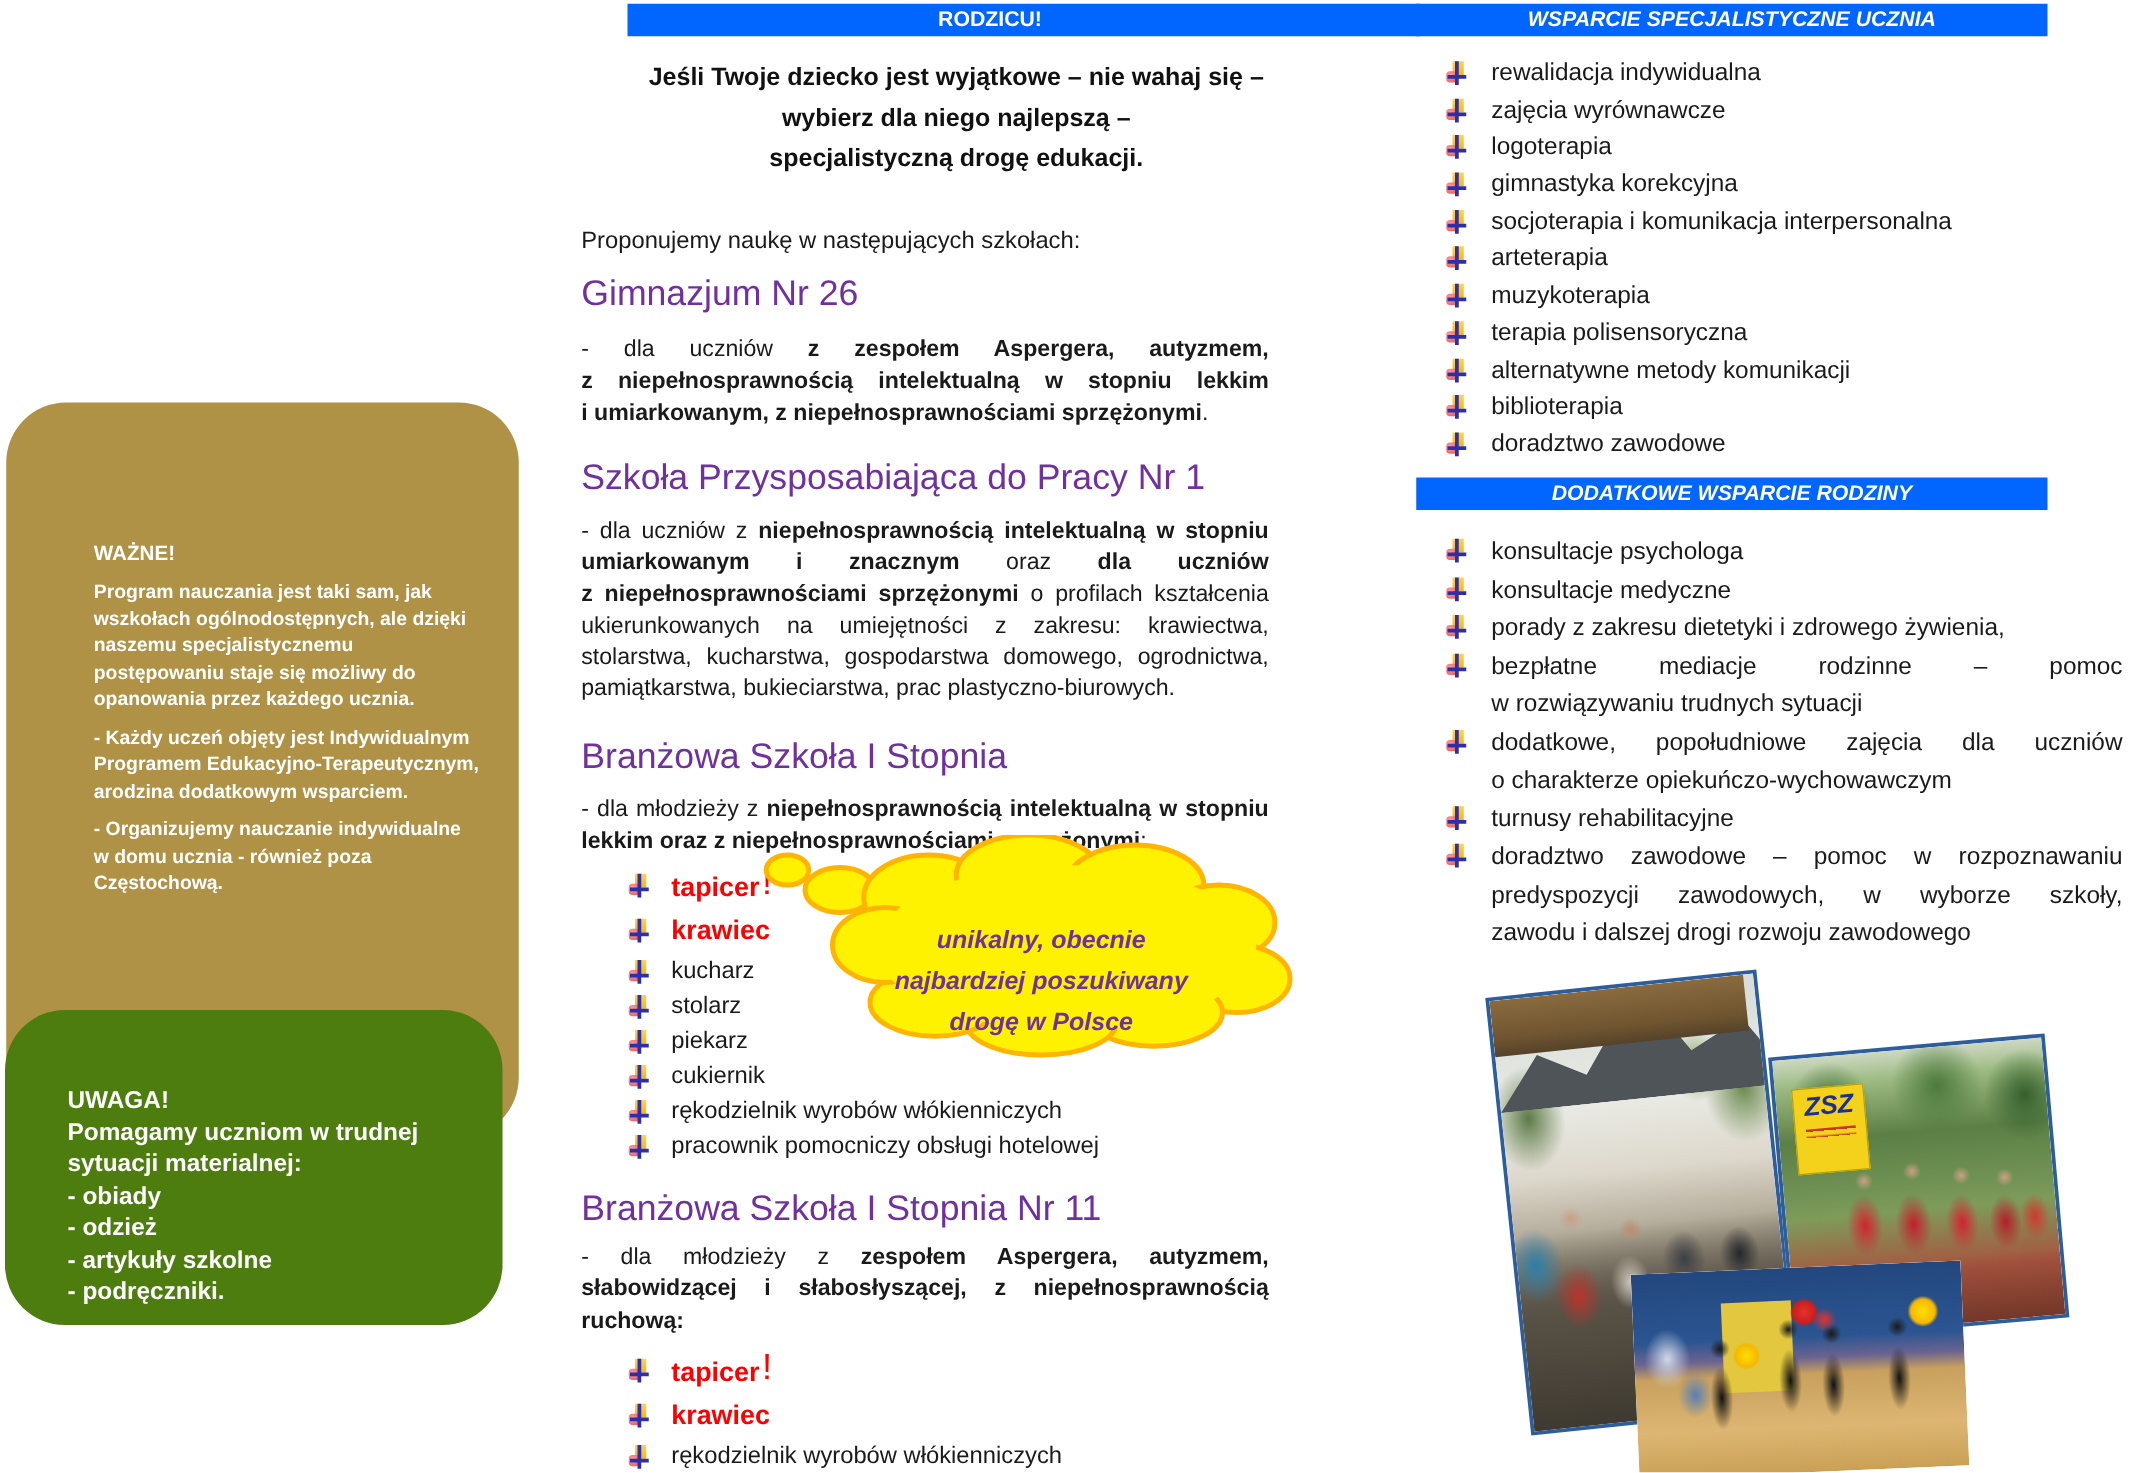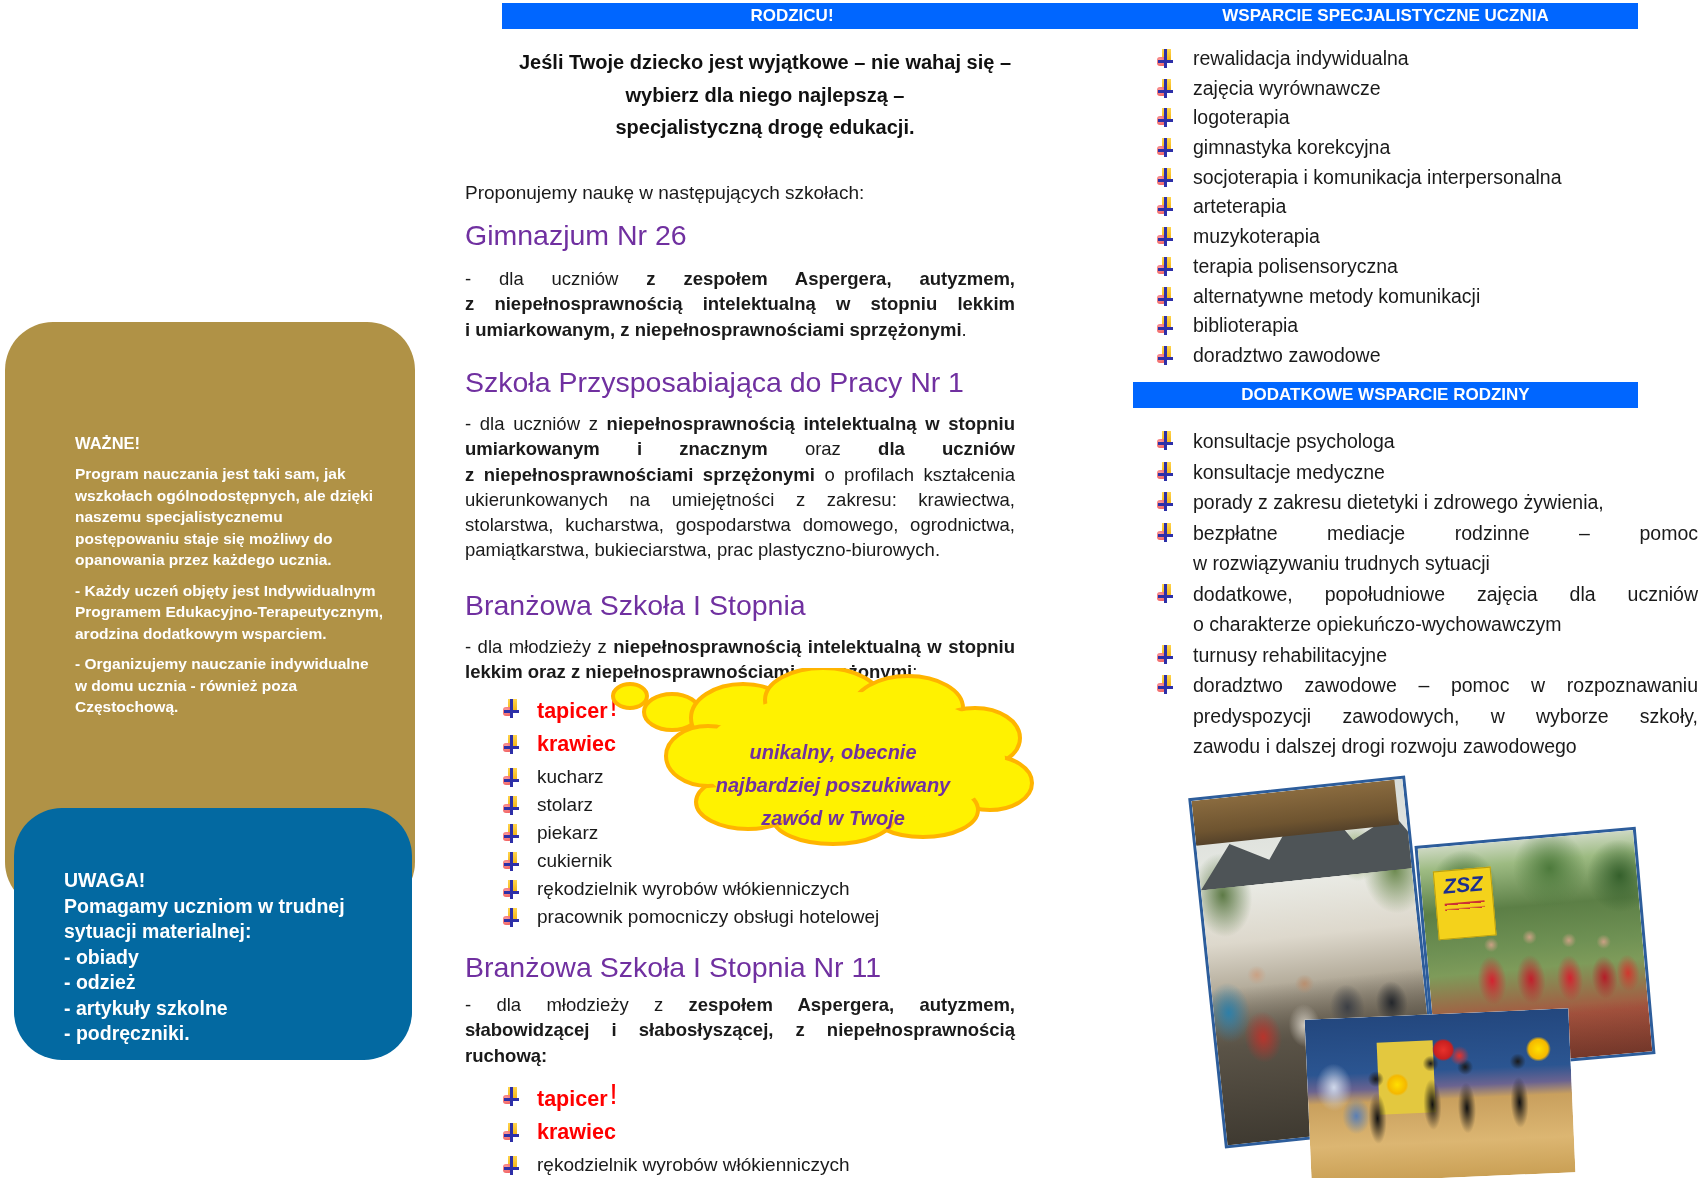--- a/index.html
+++ b/index.html
@@ -10,29 +10,29 @@
   .box{position:absolute;color:#fff;border-radius:48px;box-sizing:border-box;}
   .box h2{margin:0 0 12px 0;font-size:18px;font-weight:700;}
   .box p{margin:0;font-weight:700;}
   .box .pre{white-space:pre-line;}
   .box-red{left:5px;top:3px;width:388px;height:287px;background:#C0504D;padding:52px 34px 0 58px;}
   .box-red p{font-size:18px;line-height:23.5px;}
   .box-red .footer{margin-top:16px;}
   .box-olive{left:5px;top:322px;width:410px;height:588px;background:#B09246;padding:112px 28px 0 70px;}
   .box-olive h2{font-size:16.5px;margin-bottom:10px;}
   .box-olive p{font-size:15.5px;line-height:21.5px;margin-bottom:9px;}
-  .box-green{left:14px;top:808px;width:398px;height:252px;background:#0369a1;padding:60px 42px 0 50px;}
+  .box-green{left:4px;top:808px;width:398px;height:252px;background:#4d7c0f;padding:60px 42px 0 50px;}
   .box-green h2{font-size:19.5px;margin:0;line-height:25.5px;}
   .box-green p,.box-green div{font-size:19.5px;font-weight:700;line-height:25.5px;margin:0;}
 
   
   .bar{position:absolute;height:26px;background:#0066FF;color:#fff;font-weight:700;font-size:17px;
        line-height:26px;text-align:center;box-sizing:border-box;}
   .bar-parent{left:502px;top:3px;width:634px;padding-right:54px;}
-  .bar-right{left:1133px;width:505px;}
+  .bar-right{left:1133px;width:505px;font-style:italic;}
   .bar-r1{top:3px;}
   .bar-r2{top:382px;}
 
   
   .col-mid{position:absolute;left:460px;top:0;width:635px;height:1178px;}
   .intro{position:absolute;left:5px;top:46px;width:600px;text-align:center;font-weight:700;
          font-size:20px;line-height:32.5px;color:#111;}
   .subtitle{position:absolute;left:5px;top:182px;font-size:19px;}
   .school{position:absolute;left:5px;width:550px;}
   .school h3{margin:0;font-size:28.5px;font-weight:400;color:#7030A0;line-height:33px;}
@@ -284,21 +284,21 @@
         <ellipse cx="315" cy="142" rx="55" ry="27"></ellipse>
         <ellipse cx="225" cy="150" rx="60" ry="26"></ellipse>
         <ellipse cx="140" cy="134" rx="52" ry="27"></ellipse>
         <ellipse cx="100" cy="88" rx="42" ry="30"></ellipse>
       </g>
       <ellipse cx="245" cy="90" rx="152" ry="66" fill="#FFF200"></ellipse>
     </svg>
     <div class="cloud-text">
       <div>unikalny, obecnie</div>
       <div>najbardziej poszukiwany</div>
-      <div>zawód w Twoje</div>
+      <div>drogę w Polsce</div>
     </div>
   </div>
 
   <div class="bar bar-right bar-r1">
     <span>WSPARCIE SPECJALISTYCZNE UCZNIA</span>
   </div>
   <div class="bar bar-right bar-r2">
     <span>DODATKOWE WSPARCIE RODZINY</span>
   </div>
 

